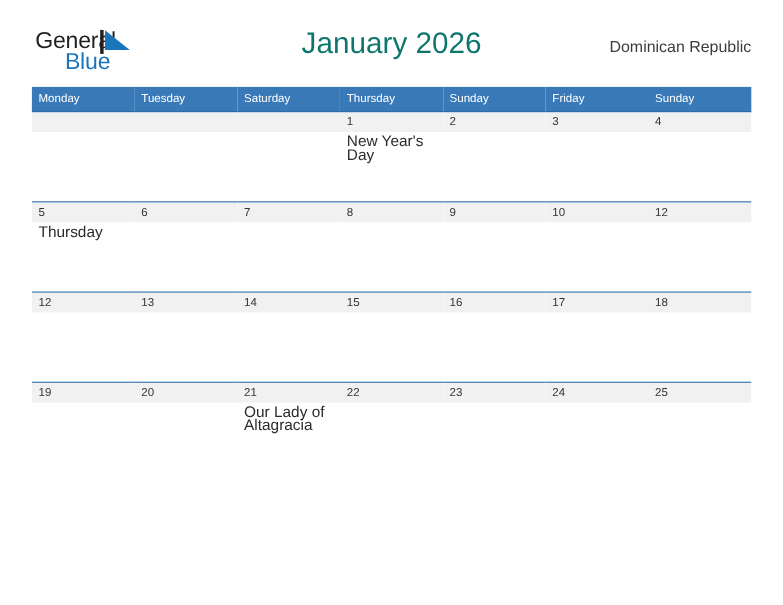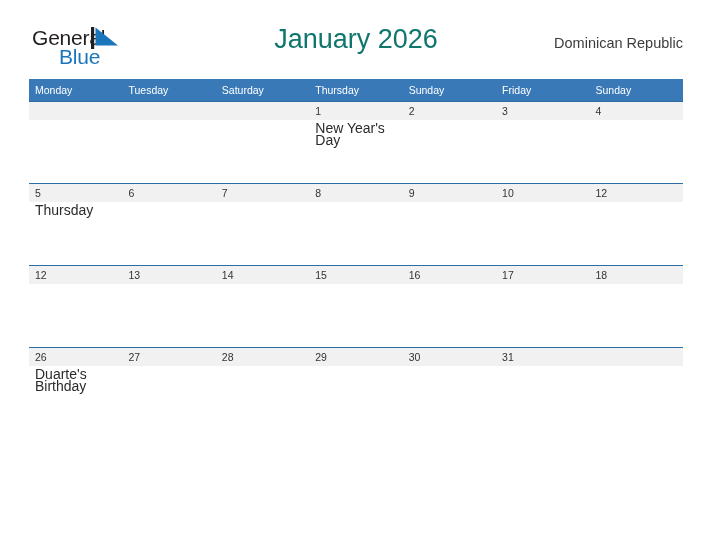--- a/index.html
+++ b/index.html
@@ -245,39 +245,39 @@
             </td>
             <td>
               <span class="daynum">17</span>
             </td>
             <td>
               <span class="daynum">18</span>
             </td>
           </tr>
           <tr class="week">
             <td>
-              <span class="daynum">26</span>
-              <span class="event">Duarte's Birthday</span>
-            </td>
-            <td>
-              <span class="daynum">27</span>
-            </td>
-            <td>
-              <span class="daynum">28</span>
-            </td>
-            <td>
-              <span class="daynum">29</span>
-            </td>
-            <td>
-              <span class="daynum">30</span>
-            </td>
-            <td>
-              <span class="daynum">31</span>
-            </td>
-            <td>
-              <span class="daynum empty">&nbsp;</span>
+              <span class="daynum">19</span>
+            </td>
+            <td>
+              <span class="daynum">20</span>
+            </td>
+            <td>
+              <span class="daynum">21</span>
+              <span class="event">Our Lady of Altagracia</span>
+            </td>
+            <td>
+              <span class="daynum">22</span>
+            </td>
+            <td>
+              <span class="daynum">23</span>
+            </td>
+            <td>
+              <span class="daynum">24</span>
+            </td>
+            <td>
+              <span class="daynum">25</span>
             </td>
           </tr>
         </tbody>
     </table>
   </div>
 
 </div>
 
 </body></html>

